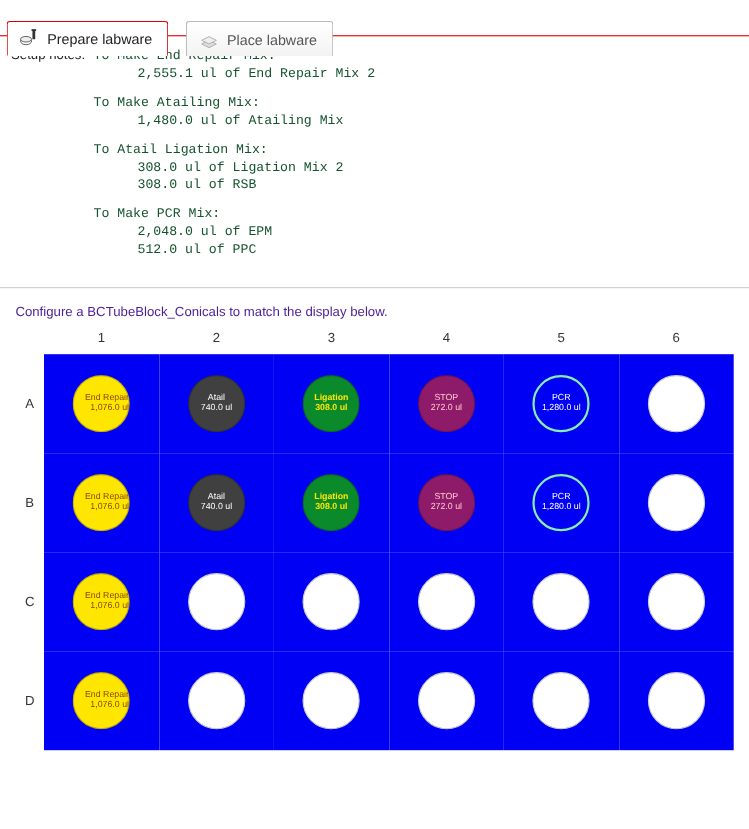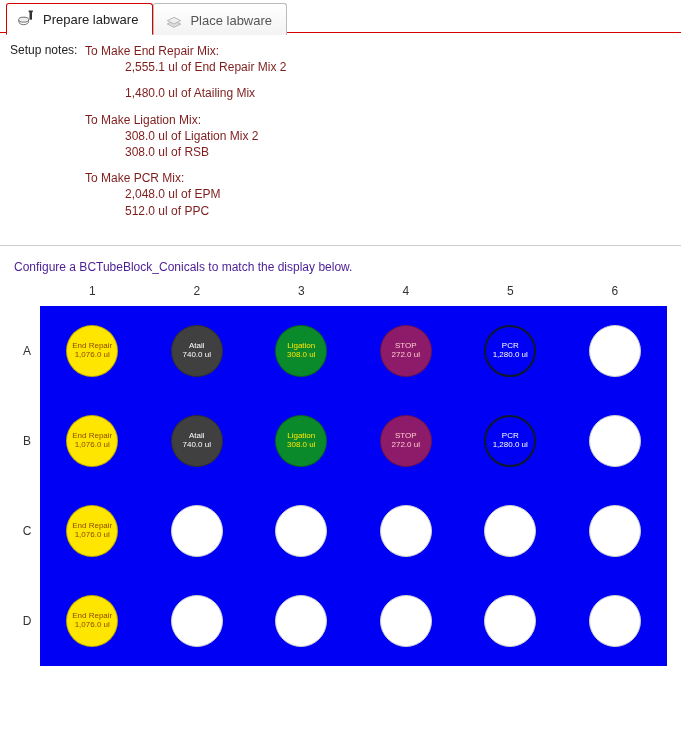--- a/index.html
+++ b/index.html
@@ -4,38 +4,38 @@
   <style>
     * { box-sizing: border-box; margin: 0; padding: 0; }
     body { font-family: 'Segoe UI', Arial, sans-serif; font-size: 12px; color: #333; width: 681px; background: #fff; }
 
     .tabs { display: flex; border-bottom: 1px solid #d50000; padding-left: 6px; }
     .tab {
       display: flex; align-items: center; gap: 6px;
       padding: 5px 14px 4px 10px;
       border: 1px solid #bbb; border-bottom: none;
       border-radius: 3px 3px 0 0;
-      margin-right: 0;
+      margin-right: 16px;
       background: linear-gradient(#fff, #f3f3f3);
       font-size: 13px; color: #555;
       cursor: pointer;
-      position: relative; top: 3px;
+      position: relative; top: 19px;
     }
     .tab.active {
       border-color: #d50000;
       background: #fff;
       color: #222; font-weight: 500;
       border-bottom: 1px solid #fff;
     }
     .tab svg { width: 20px; height: 18px; }
 
     .setup-area { padding: 10px 0 16px 10px; }
     .setup-row { display: flex; }
     .setup-label { width: 75px; color: #222; }
-    .notes-block { color: #7f1d1d; line-height: 1.35; }
+    .notes-block { color: #14532d; line-height: 1.35; font-family: Liberation Mono, monospace; }
     .recipe { margin-bottom: 10px; }
     .recipe-title { }
     .recipe-line { margin-left: 40px; }
 
     .divider { height: 1px; background: #ccc; margin: 0 0 14px 0; }
 
     .configure-text { padding: 0 0 8px 14px; font-size: 12px; color: #4c1d95; }
 
     .grid-wrapper { padding: 0 14px 18px 14px; }
     .grid { display: grid; grid-template-columns: 26px repeat(6, 1fr); grid-template-rows: 24px repeat(4, 90px); gap: 0; }
@@ -47,26 +47,26 @@
 
     .well {
       width: 52px; height: 52px; border-radius: 50%;
       display:flex; flex-direction:column; align-items:center; justify-content:center;
       font-size: 8px; line-height: 1.1; text-align:center;
       border: 1px solid rgba(0,0,0,0.25);
     }
     .well .wname { font-size: 8px; }
     .well .wvol { font-size: 8px; }
 
-    .c-yellow { background:#ffe600; color:#8a4a00; }
+    .c-yellow { background:#ffe600; color:#8a4a00;align-items:flex-end; }
     .c-yellow .wname, .c-yellow .wvol { color:#8a4a00; }
     .c-red    { background:#404040; color:#fff; }
-    .c-green  { background:#0a8a2b; color:#ffe600; }
+    .c-green  { background:#0a8a2b; color:#ffe600;font-weight:bold; }
     .c-purple { background:#8e1b6a; color:#ffcaca;align-items:center; }
-    .c-outline{ background:#0000f5; border:2px solid #0f172a; color:#fff; }
+    .c-outline{ background:#0000f5; border:2px solid #86efac; color:#fff; }
     .c-white  { background:#fff; border:1px solid #ccc; }
   </style>
 </head>
 <body>
 
 <div class="tabs">
   <div class="tab active">
     <span>
       <svg viewBox="0 0 24 20">
           <ellipse cx="8" cy="14" rx="6" ry="4" fill="#fff" stroke="#555" stroke-width="1"></ellipse>
@@ -90,24 +90,25 @@
 
 <div class="setup-area">
   <div class="setup-row">
     <div class="setup-label">Setup notes:</div>
     <div class="notes-block" id="notes-block">
         <div class="recipe">
           <div class="recipe-title">To Make End Repair Mix:</div>
           <div class="recipe-line">2,555.1 ul of End Repair Mix 2</div>
         </div>
         <div class="recipe">
+          <div class="recipe-title">To Make Atailing Mix:</div>
           <div class="recipe-line">1,480.0 ul of Atailing Mix</div>
         </div>
         <div class="recipe">
-          <div class="recipe-title">To Make Ligation Mix:</div>
+          <div class="recipe-title">To Atail Ligation Mix:</div>
           <div class="recipe-line">308.0 ul of Ligation Mix 2</div>
           <div class="recipe-line">308.0 ul of RSB</div>
         </div>
         <div class="recipe">
           <div class="recipe-title">To Make PCR Mix:</div>
           <div class="recipe-line">2,048.0 ul of EPM</div>
           <div class="recipe-line">512.0 ul of PPC</div>
         </div>
       </div>
   </div>

